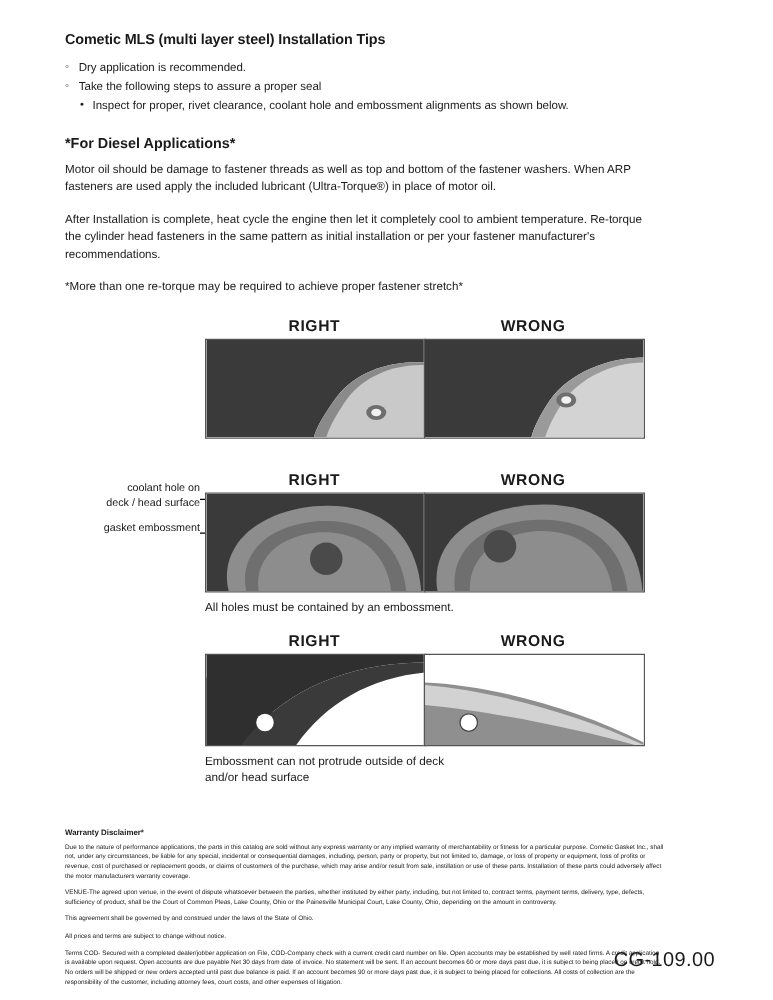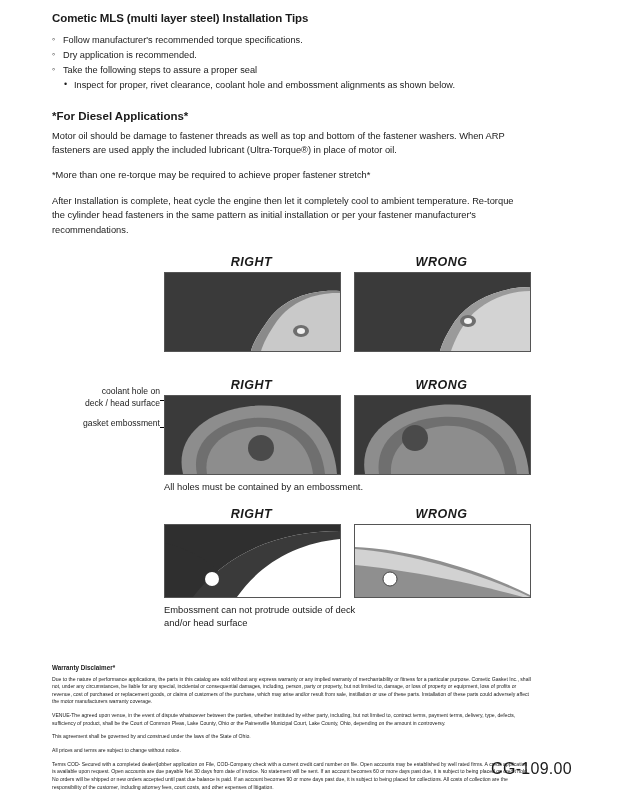--- a/index.html
+++ b/index.html
@@ -13,21 +13,21 @@
     font-family: "Liberation Sans", sans-serif;
     color: #1a1a1a;
     position: relative;
     overflow: hidden;
   }
   .page {
     position: relative;
     width: 618px;
     height: 800px;
     box-sizing: border-box;
-    padding: 12px 40px 10px 52px;
+    padding: 26px 40px 10px 52px;
   }
   h1.title {
     font-size: 11.5px;
     font-weight: bold;
     margin: 0 0 9px 0;
     letter-spacing: -0.1px;
   }
   ul.bullets {
     list-style: none;
     margin: 0;
@@ -78,22 +78,20 @@
   p.body:last-of-type { margin-bottom: 0; }
 
   
   .figures {
     margin-top: 18px;
     padding-left: 112px;
   }
   .fig-group { margin-bottom: 3px; }
   .fig-row {
     display: flex;
-    gap: 15px;
-    font-style: italic;
   }
   .fig-col { width: 175px; }
   .fig-label {
     text-align: center;
     font-size: 12.5px;
     font-weight: bold;
     letter-spacing: 0.5px;
     margin-bottom: 3px;
   }
   .fig-box {
@@ -156,32 +154,31 @@
   }
 </style>
 </head>
 <body>
 
 <div class="page">
 
   <h1 class="title">Cometic MLS (multi layer steel) Installation Tips</h1>
 
   <ul class="bullets">
-    <li>Follow manufacturer's recommended torque specifications.</li>
     <li>Dry application is recommended.</li>
     <li>Take the following steps to assure a proper seal</li>
   </ul>
   <ul class="sub">
     <li>Inspect for proper, rivet clearance, coolant hole and embossment alignments as shown below.</li>
   </ul>
 
   <h2 class="subtitle">*For Diesel Applications*</h2>
   <p class="body">Motor oil should be damage to fastener threads as well as top and bottom of the fastener washers. When ARP fasteners are used apply the included lubricant (Ultra-Torque®) in place of motor oil.</p>
+  <p class="body">After Installation is complete, heat cycle the engine then let it completely cool to ambient temperature. Re-torque the cylinder head fasteners in the same pattern as initial installation or per your fastener manufacturer's recommendations.</p>
   <p class="body">*More than one re-torque may be required to achieve proper fastener stretch*</p>
-  <p class="body">After Installation is complete, heat cycle the engine then let it completely cool to ambient temperature. Re-torque the cylinder head fasteners in the same pattern as initial installation or per your fastener manufacturer's recommendations.</p>
 
   <div class="figures">
 
     <div class="fig-group">
       <div class="fig-row">
         <div class="fig-col">
           <div class="fig-label">RIGHT</div>
           <div class="fig-box">
             <svg width="175" height="78" viewBox="0 0 175 78">
               <rect x="0" y="0" width="175" height="78" fill="#ffffff"></rect>

